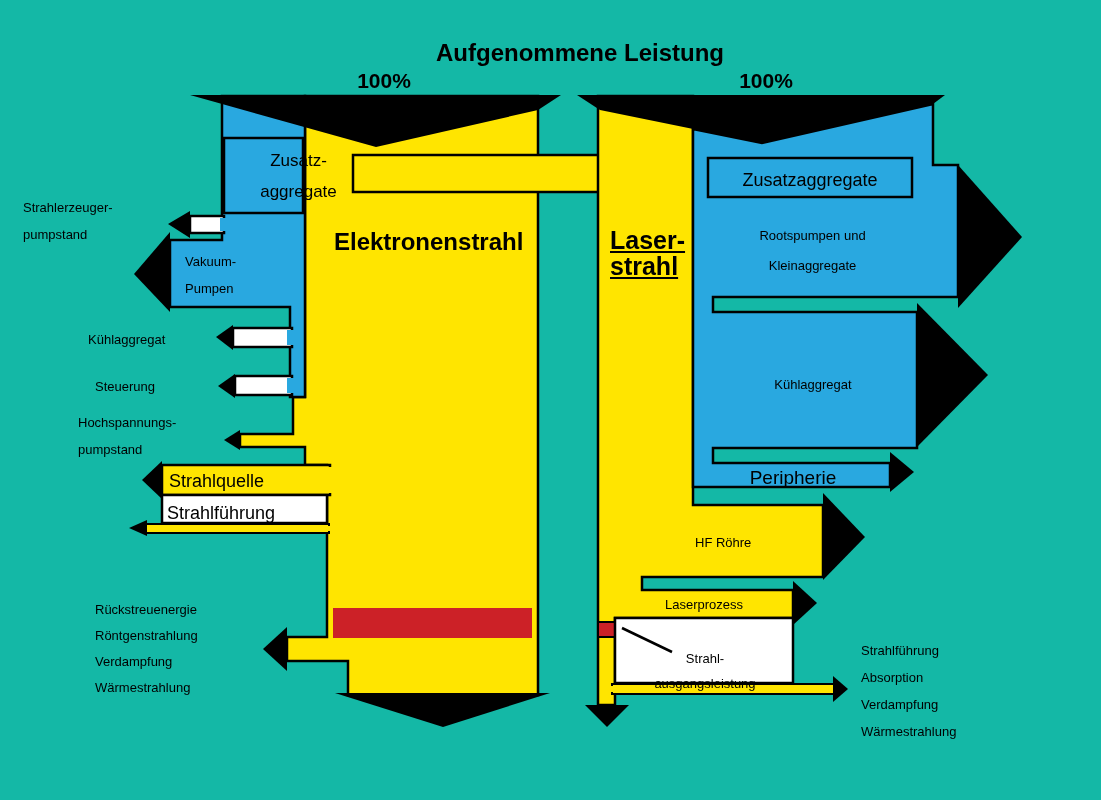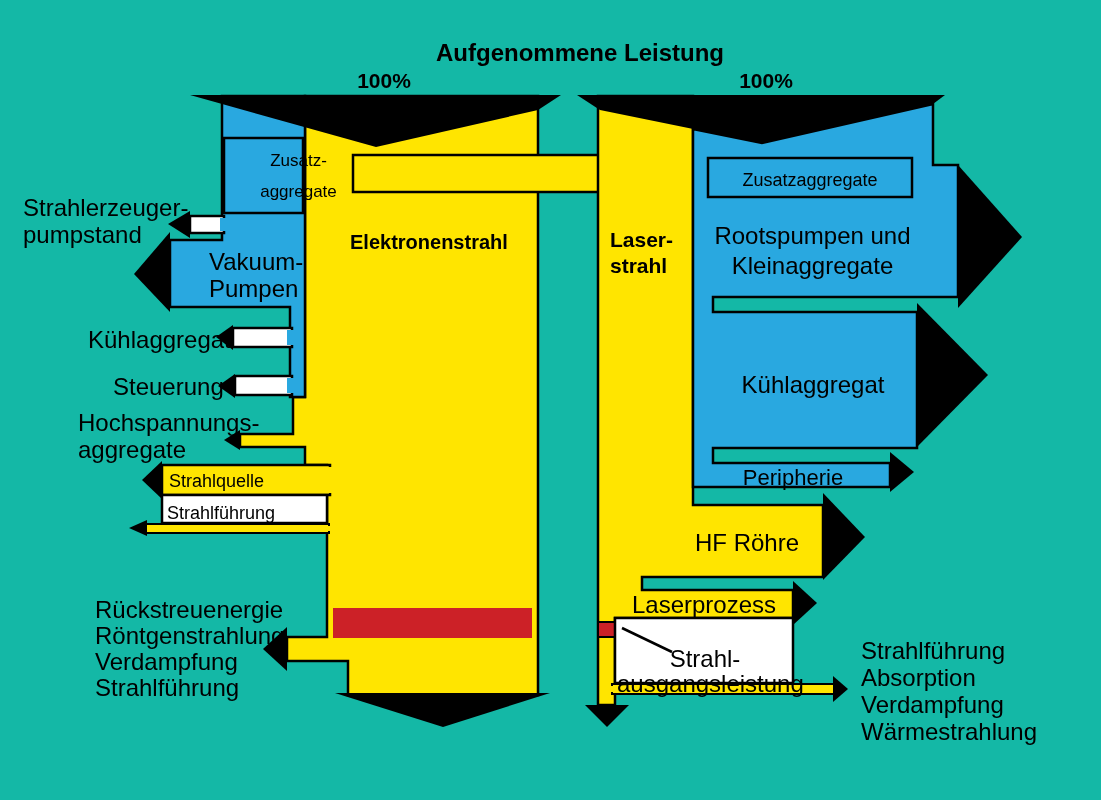--- a/index.html
+++ b/index.html
@@ -1,44 +1,44 @@
 <!DOCTYPE html>
 <html><head>
 <meta charset="utf-8">
 <style>
   html,body{margin:0;padding:0;background:#fff;}
   .stage{position:relative;width:1101px;height:800px;background:#14b8a6;overflow:hidden;
          font-family:"Liberation Sans",sans-serif;color:#000;padding-left:6px;}
   .stage svg{position:absolute;left:0;top:0;}
-  .lbl{position:absolute;white-space:pre-line;line-height:26px;font-size:24px;}
+  .lbl{position:absolute;white-space:pre-line;line-height:26px;font-size:13px;}
   .b{font-weight:bold;}
   .ctr{text-align:center;}
   
   .t-title{left:380px;top:40px;width:400px;font-size:24px;line-height:26px;}
   .t-pct-l{left:339px;top:68px;width:90px;font-size:21px;}
   .t-pct-r{left:721px;top:68px;width:90px;font-size:21px;}
   
   .t-strahlerzeugung{left:353px;top:163px;width:313px;font-size:18px;}
   .t-zusatz-l{left:222px;top:145px;width:83px;font-size:17px;line-height:31px;margin-left:35px;}
-  .t-elektron{left:350px;top:229px;font-size:20px;}
+  .t-elektron{left:334px;top:229px;font-size:24px;}
   .t-pumpstand{left:23px;top:194px;line-height:27px;}
-  .t-vakuum{left:185px;top:248px;line-height:27px;margin-left:24px;}
+  .t-vakuum{left:185px;top:248px;line-height:27px;}
   .t-kuehl-l{left:88px;top:327px;}
-  .t-steuerung{left:113px;top:374px;text-align:right;}
+  .t-steuerung{left:95px;top:374px;text-align:right;}
   .t-hochspannung{left:78px;top:409px;line-height:27px;}
   .t-strahlquelle{left:169px;top:468px;font-size:18px;}
   .t-strahlfuehrung-l{left:167px;top:500px;font-size:18px;}
   .t-losses-l{left:95px;top:597px;line-height:26px;}
   .t-output-l{left:333px;top:612px;width:199px;font-size:18px;}
   
-  .t-laser{left:610px;top:227px;font-size:21px;line-height:26px;}
+  .t-laser{left:610px;top:227px;font-size:25px;line-height:26px;text-decoration:underline;}
   .t-zusatz-r{left:708px;top:167px;width:204px;font-size:18px;}
   .t-rootspumpen{left:705px;top:221px;width:215px;line-height:30px;}
   .t-kuehl-r{left:713px;top:372px;width:200px;}
-  .t-peripherie{left:695px;top:465px;width:196px;font-size:22px;}
+  .t-peripherie{left:695px;top:465px;width:196px;font-size:19px;}
   .t-hf{left:695px;top:530px;}
   .t-laserprozess{left:615px;top:592px;width:178px;text-align:center;}
   .t-output-r{left:617px;top:646px;width:176px;line-height:25px;}
   .t-losses-r{left:861px;top:637px;line-height:27px;}
 </style>
 </head>
 <body>
 
 <div class="stage">
 
@@ -119,27 +119,27 @@
   <div class="lbl ctr t-zusatz-l">Zusatz-
 aggregate</div>
   <div class="lbl b t-elektron">Elektronenstrahl</div>
   <div class="lbl t-pumpstand">Strahlerzeuger-
 pumpstand</div>
   <div class="lbl t-vakuum">Vakuum-
 Pumpen</div>
   <div class="lbl t-kuehl-l">Kühlaggregat</div>
   <div class="lbl t-steuerung">Steuerung</div>
   <div class="lbl t-hochspannung">Hochspannungs-
-aggregate</div>
+pumpstand</div>
   <div class="lbl t-strahlquelle">Strahlquelle</div>
   <div class="lbl t-strahlfuehrung-l">Strahlführung</div>
   <div class="lbl t-losses-l">Rückstreuenergie
 Röntgenstrahlung
 Verdampfung
-Strahlführung</div>
+Wärmestrahlung</div>
 
   <div class="lbl b t-laser">Laser-
 strahl</div>
   <div class="lbl ctr t-rootspumpen">Rootspumpen und
 Kleinaggregate</div>
   <div class="lbl ctr t-zusatz-r">Zusatzaggregate</div>
   <div class="lbl ctr t-kuehl-r">Kühlaggregat</div>
   <div class="lbl ctr t-peripherie">Peripherie</div>
   <div class="lbl t-hf">HF Röhre</div>
   <div class="lbl ctr t-laserprozess">Laserprozess</div>

